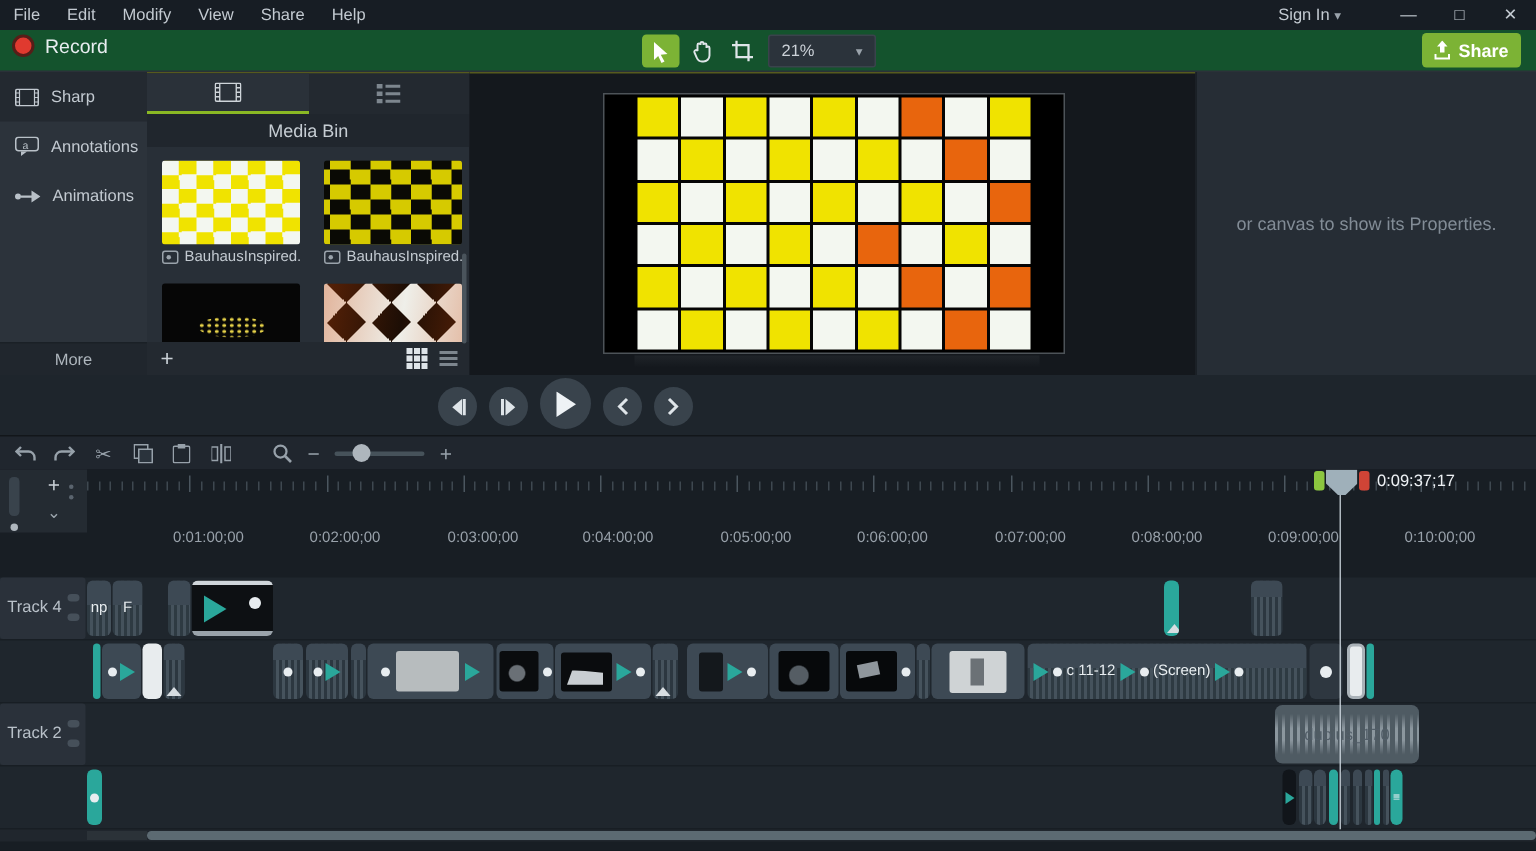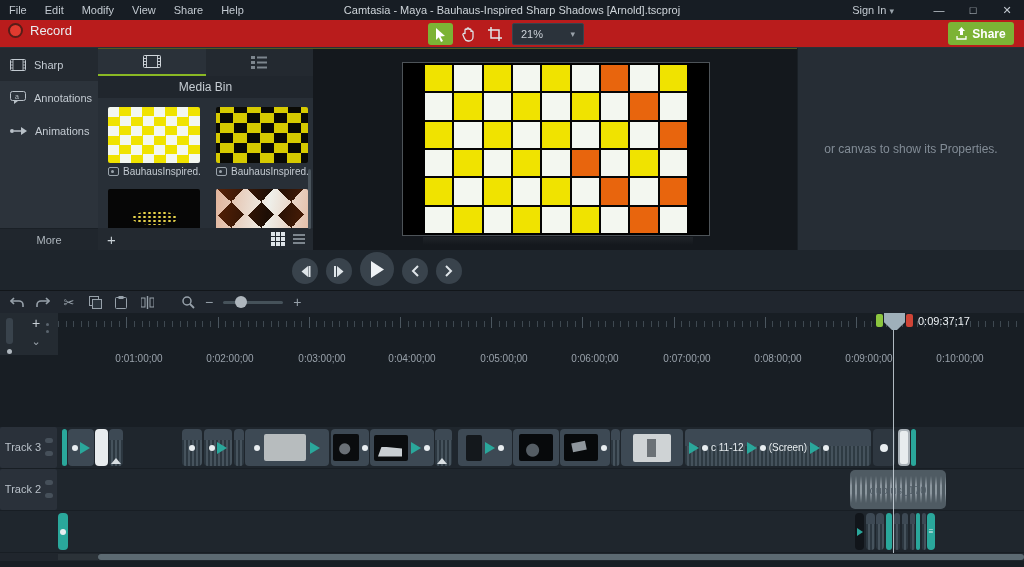--- a/index.html
+++ b/index.html
@@ -10,21 +10,21 @@
   
   #titlebar { position:absolute; left:0; top:0; width:1024px; height:20px; background:#171d24; display:flex; align-items:center; }
   .menu-item { font-size:11px; color:#c3cad1; padding:0 9px; cursor:default; }
   #win-title { position:absolute; left:0; right:0; text-align:center; font-size:11px; color:#cfd5da; pointer-events:none; }
   #titlebar-right { position:absolute; right:0; top:0; height:20px; display:flex; align-items:center; }
   #sign-in { font-size:11px; color:#c3cad1; margin-right:28px; }
   #sign-in .caret { font-size:9px; color:#9aa3ab; }
   .win-btn { width:34px; height:20px; text-align:center; font-size:11px; line-height:20px; color:#c3cad1; }
 
   
-  #toolbar { position:absolute; left:0; top:20px; width:1024px; height:28px; background:#b91c1c; border-bottom:1px solid #2a3138; }
+  #toolbar { position:absolute; left:0; top:20px; width:1024px; height:28px; background:#14532d; border-bottom:1px solid #2a3138; }
   #record-btn { position:absolute; left:8px; top:3px; display:flex; align-items:center; gap:7px; }
   #record-dot { width:15px; height:15px; border-radius:50%; background:#e03a2f; border:2px solid #571d18; }
   #record-label { font-size:13px; color:#e8edf0; }
   #tool-group { position:absolute; left:428px; top:3px; display:flex; gap:2px; }
   .tool-btn { width:25px; height:22px; border-radius:3px; display:flex; align-items:center; justify-content:center; }
   .tool-btn.active { background:#7cb335; }
   #zoom-select { position:absolute; left:512px; top:3px; width:72px; height:22px; background:#2b333b; border:1px solid #3a434c; border-radius:2px; font-size:11px; color:#ccd2d8; display:flex; align-items:center; padding:0 8px; justify-content:space-between; }
   #share-btn { position:absolute; right:10px; top:2px; width:66px; height:23px; background:#7cb335; border-radius:3px; display:flex; align-items:center; justify-content:center; gap:5px; color:#fff; font-size:12px; font-weight:bold; }
 
   
@@ -131,21 +131,20 @@
 </head>
 <body>
 
 <div id="titlebar">
   <span class="menu-item">File</span>
   <span class="menu-item">Edit</span>
   <span class="menu-item">Modify</span>
   <span class="menu-item">View</span>
   <span class="menu-item">Share</span>
   <span class="menu-item">Help</span>
-  <div id="win-title">Camtasia - Maya - Bauhaus-Inspired Sharp Shadows [Arnold].tscproj</div>
   <div id="titlebar-right">
     <span id="sign-in"><span>Sign In</span> <span class="caret">▾</span></span>
     <span class="win-btn">—</span>
     <span class="win-btn">□</span>
     <span class="win-btn">✕</span>
   </div>
 </div>
 
 <div id="toolbar">
   <div id="record-btn">
@@ -600,27 +599,47 @@
     <span class="ruler-label" style="left:252px;">0:03:00;00</span>
     <span class="ruler-label" style="left:342px;">0:04:00;00</span>
     <span class="ruler-label" style="left:434px;">0:05:00;00</span>
     <span class="ruler-label" style="left:525px;">0:06:00;00</span>
     <span class="ruler-label" style="left:617px;">0:07:00;00</span>
     <span class="ruler-label" style="left:708px;">0:08:00;00</span>
     <span class="ruler-label" style="left:799px;">0:09:00;00</span>
     <span class="ruler-label" style="left:890px;">0:10:00;00</span>
   </div>
 
-
-  <div class="trow" style="top:114px;">
+  <div class="trow" style="top:72px;">
     <div class="thead">
-      <span class="tname">Track 3</span>
+      <span class="tname">Track 4</span>
       <span class="ttog" style="top:11px;"></span>
       <span class="ttog" style="top:24px;"></span>
     </div>
+    <div class="tbody">
+      <div class="clip wave" style="left:0; width:16px;">
+          <span class="cliplabel">np</span>
+        </div>
+      <div class="clip wave" style="left:17px; width:20px;">
+          <span class="cliplabel">F</span>
+        </div>
+      <div class="clip wave" style="left:54px; width:15px;"></div>
+      <div class="clip" style="left:70px; width:54px; background:#0d1013;">
+        <div style="position:absolute;inset:0;background:linear-gradient(#cfd5da 3px, #0d1013 3px 34px, #9aa3ab 34px);"></div>
+        <div style="position:absolute;right:8px;top:11px;" class="dot"></div>
+        <span class="tri big" style="position:absolute;left:8px;top:10px;"></span>
+      </div>
+      <div class="clip teal" style="left:718px; width:10px;">
+          <span class="corner"></span>
+        </div>
+      <div class="clip wv-sm" style="left:776px; width:21px;"></div>
+    </div>
+  </div>
+
+  <div class="trow" style="top:114px;">
     <div class="tbody">
       <div class="clip teal" style="left:4px; width:5px;"></div>
       <div class="clip" style="left:10px; width:26px; gap:2px;">
           <span class="dot sm"></span>
           <span class="tri"></span>
         </div>
       <div class="clip" style="left:37px; width:13px; background:#e8ecee;"></div>
       <div class="clip wv-sm" style="left:51px; width:14px;">
           <span class="corner"></span>
         </div>

